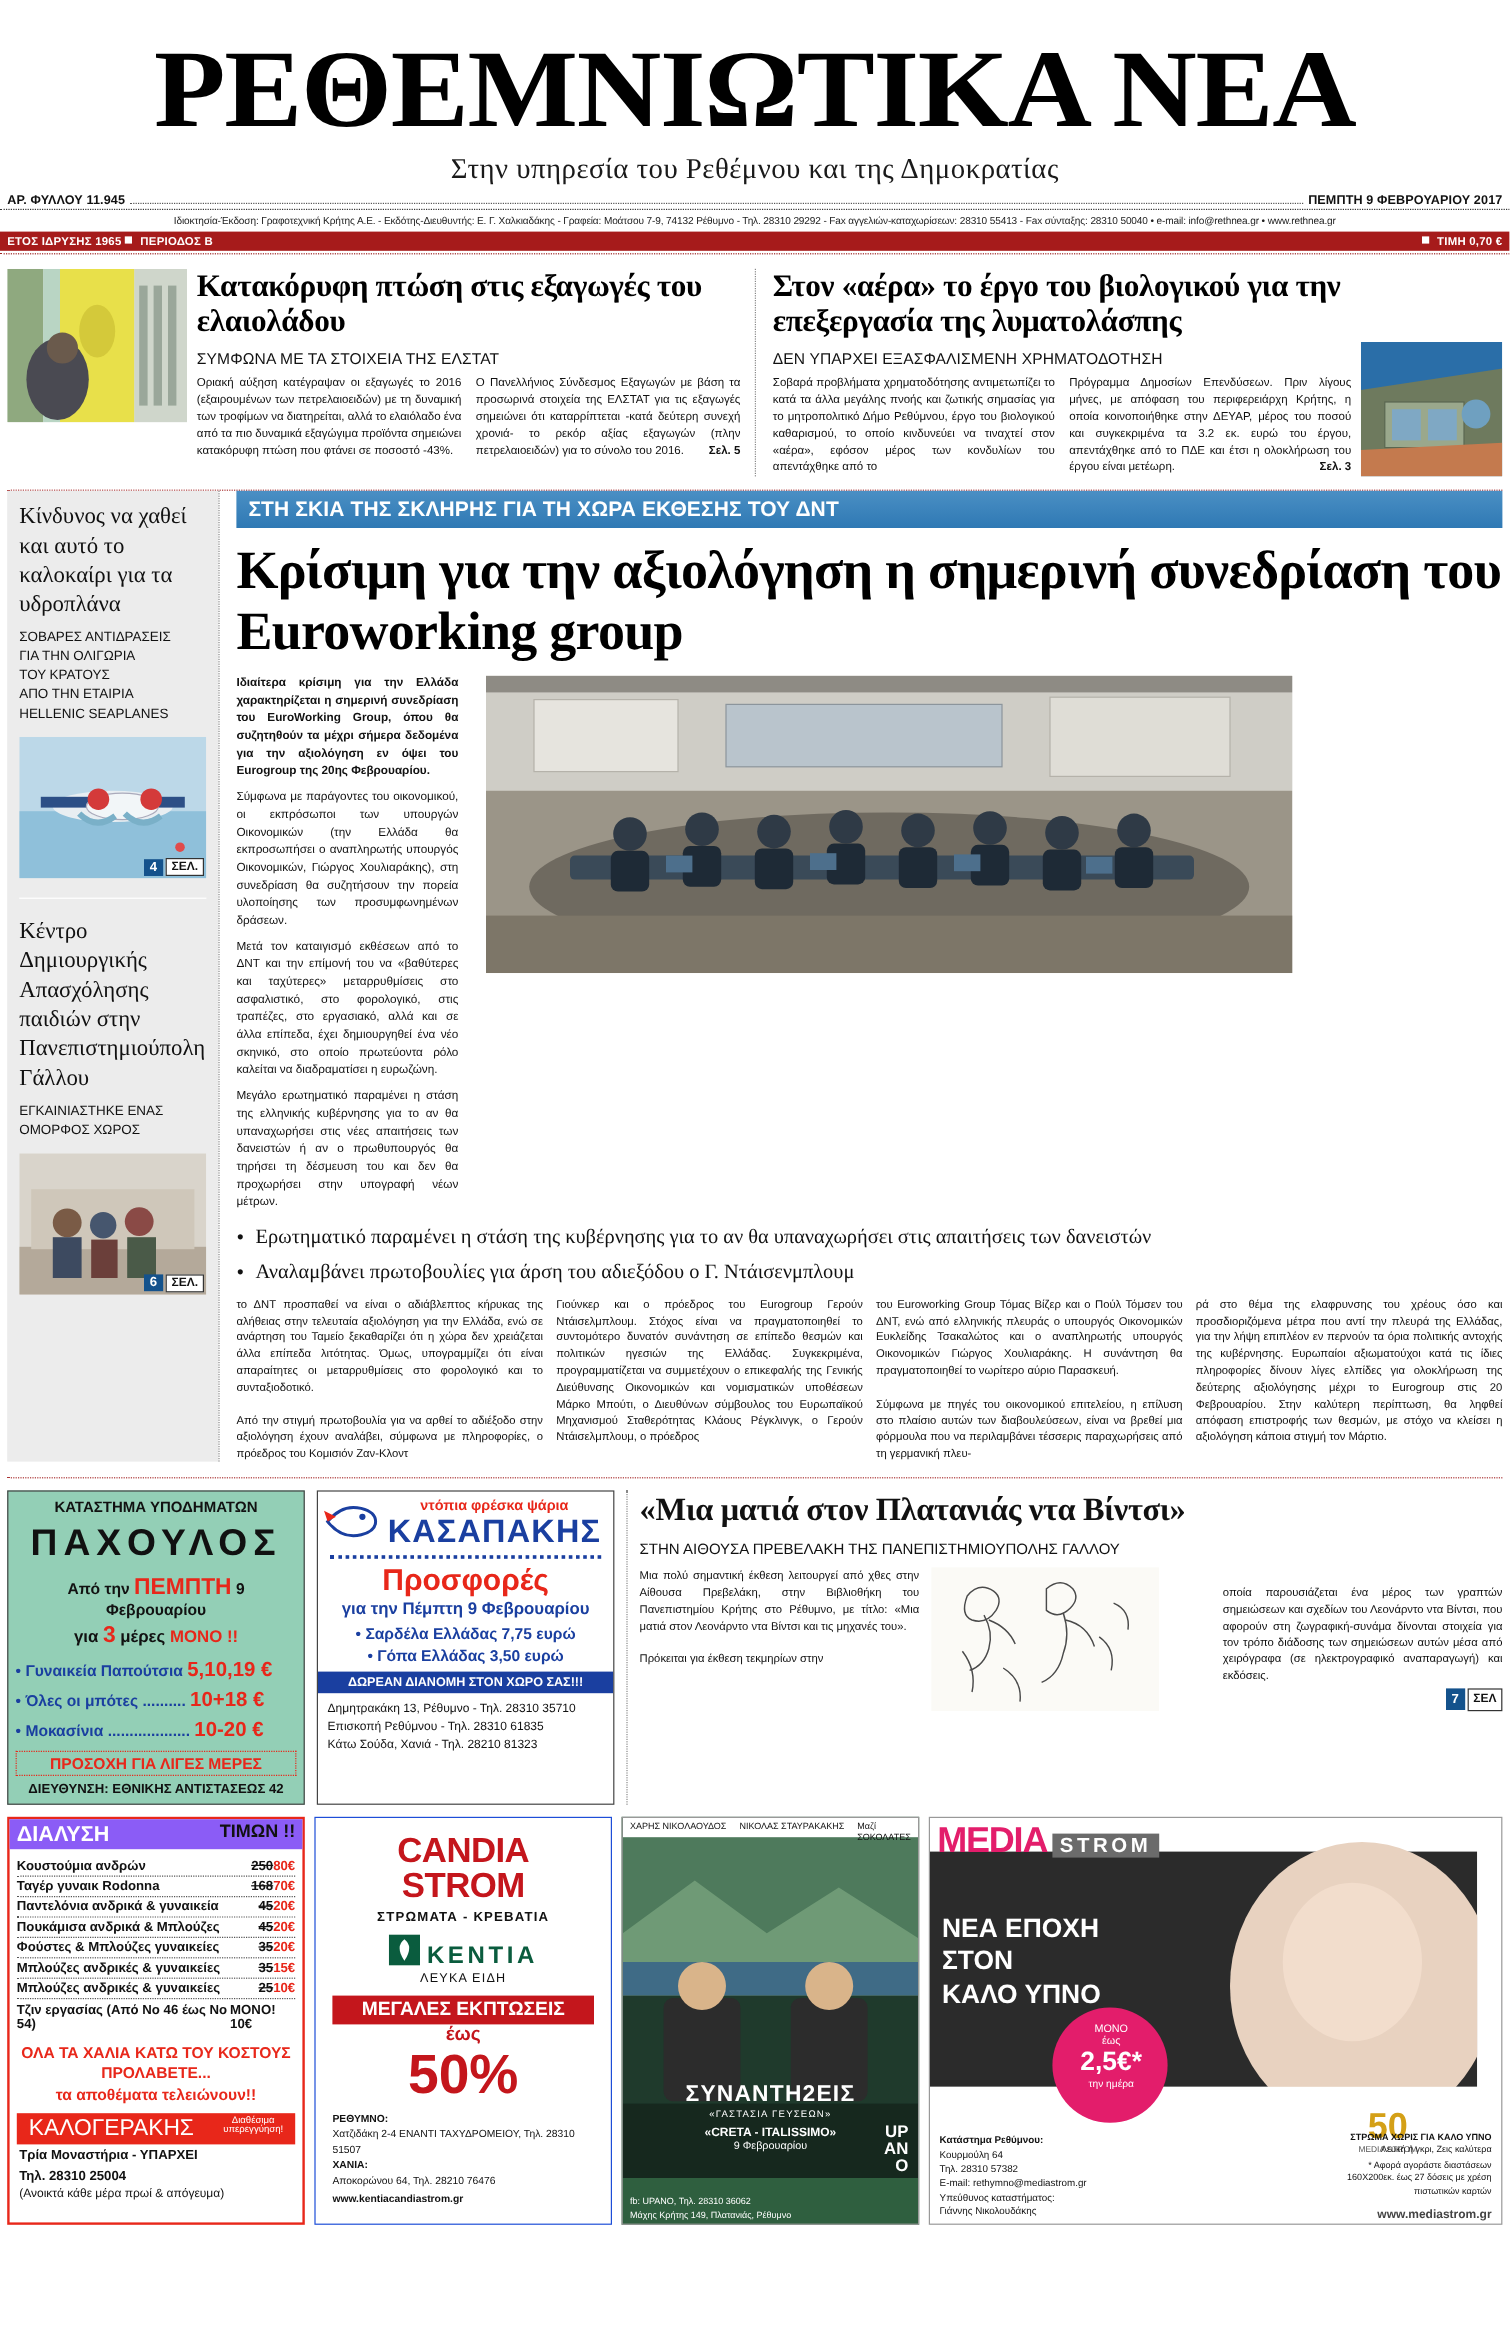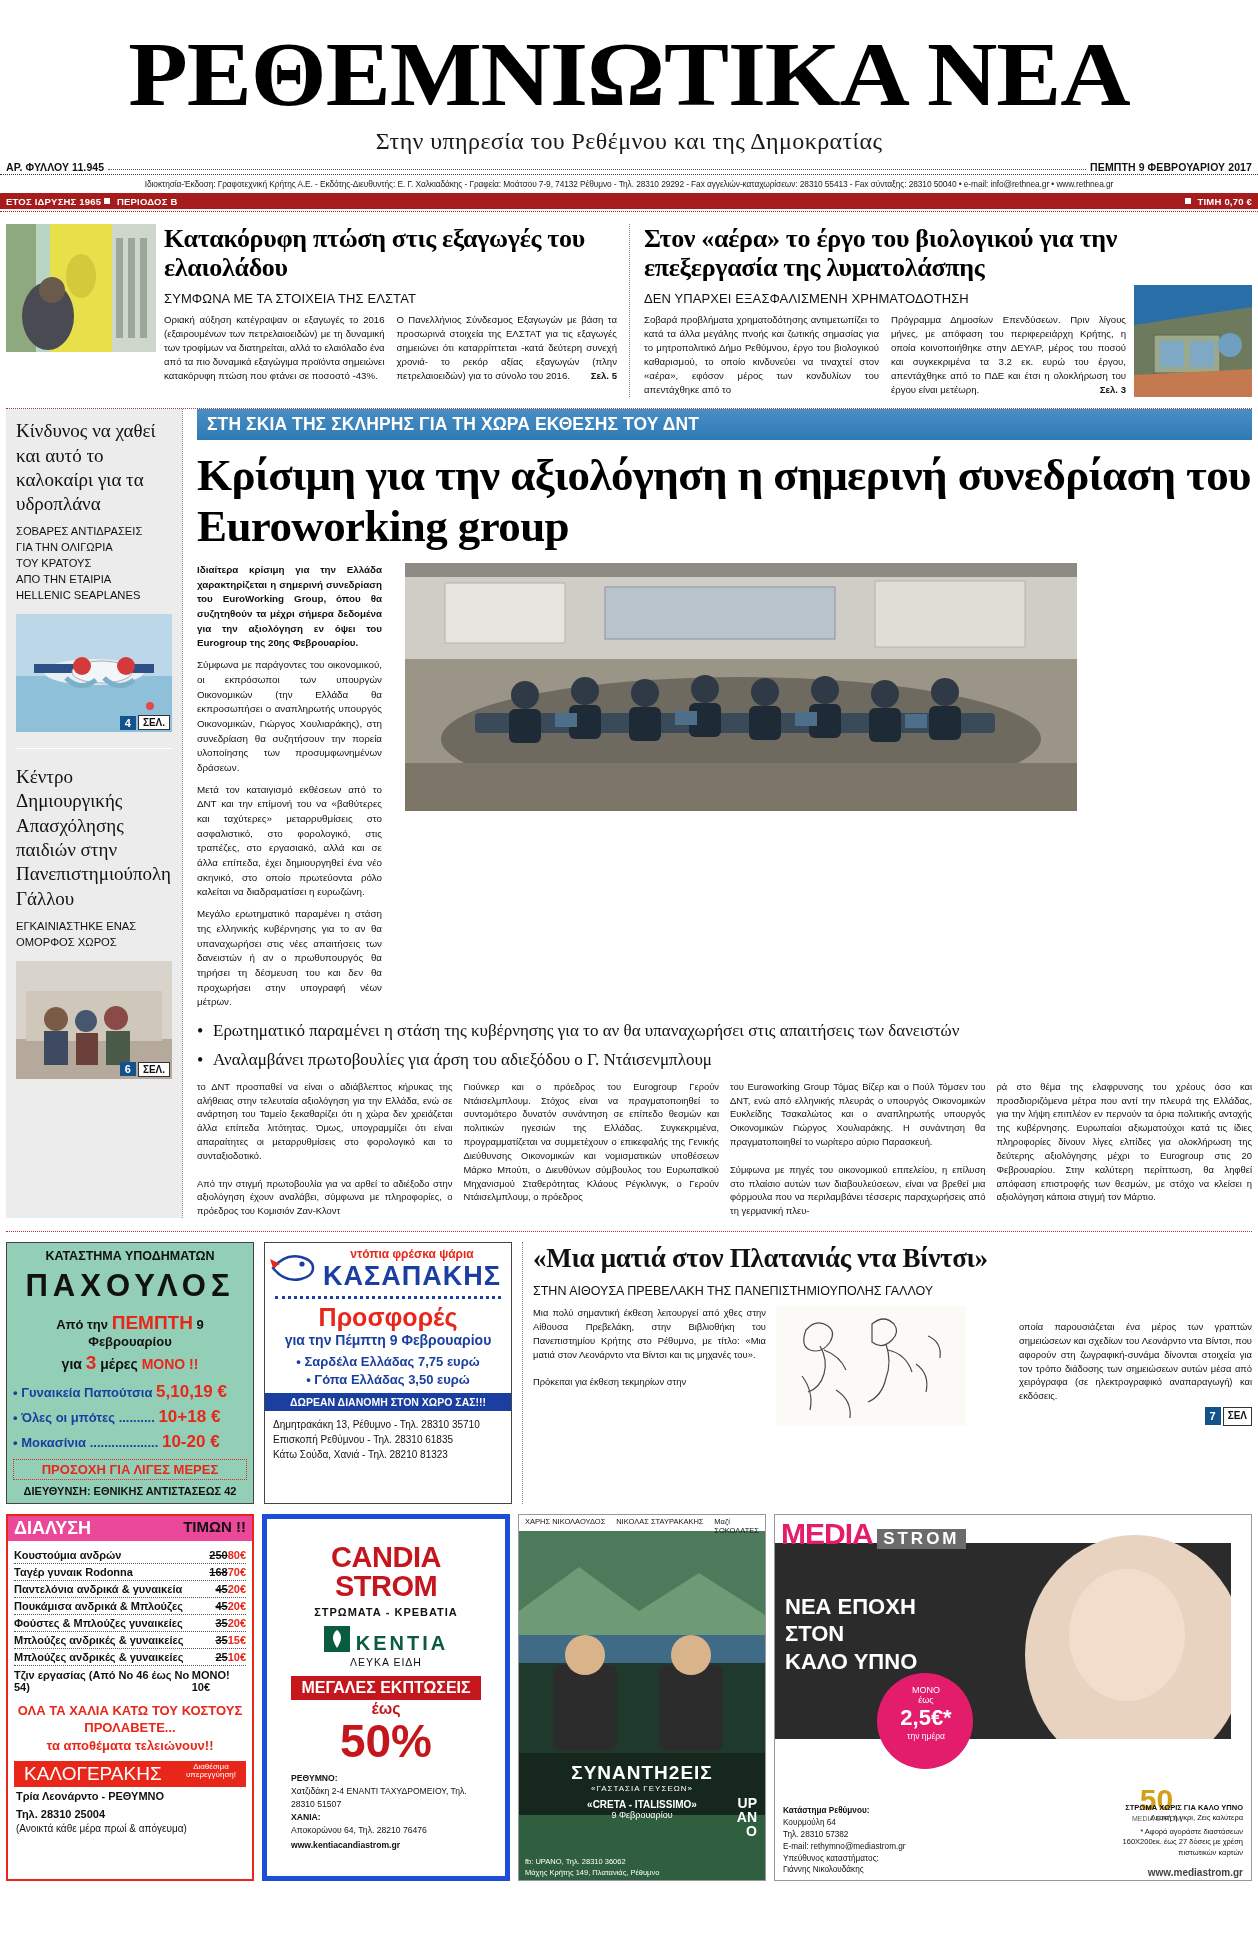--- a/index.html
+++ b/index.html
@@ -146,30 +146,30 @@
     line-height:1.2; letter-spacing:-.3px;
   }
   .ad3 .k { font-size: 12.5px; margin: 10px 0 8px; }
   .ad3 .cols { display:flex; gap:10px; font-size:9.4px; line-height:1.47; text-align:justify;}
   .ad3 .cols > div { flex:1; }
   .sketch { width: 190px; flex:0 0 190px; height:120px; }
 
   
   .adsrow2 { display:flex; padding: 10px 6px 0 6px; gap: 8px; }
   .b1 { width: 248px; flex:0 0 248px; border:2px solid #e8271a; background:#fff; padding:4px 6px;}
-  .b1 .hd { background:#ec4899; color:#fff; font-weight:700; font-size:18px; padding:2px 6px; margin:-4px -6px 6px -6px;}
+  .b1 .hd { background:#8b5cf6; color:#fff; font-weight:700; font-size:18px; padding:2px 6px; margin:-4px -6px 6px -6px;}
   .b1 .row { display:flex; justify-content:space-between; font-size:11px; font-weight:700; border-bottom:1px dotted #555; padding:2px 0;}
   .b1 .row .pr { color:#e8271a; }
   .b1 .row2 { display:flex; justify-content:space-between; font-size:11px; font-weight:700; padding:3px 0;}
   .b1 .slogan { text-align:center; font-weight:700; font-size:13px; color:#e8271a; line-height:1.35; margin-top:6px;}
   .b1 .shop { background:#e8271a; color:#fff; font-weight:400; font-size:19px; padding:2px 10px; margin-top:6px;}
   .b1 .tel { font-size:11px; font-weight:700; padding:3px 2px; }
   .b1 .tel2 { font-size:10px; padding:0 2px 2px; }
 
-  .b2 { width: 248px; flex:0 0 248px; border:5px solid #1d4ed8; background:#fff; padding:24px; text-align:center;}
+  .b2 { width: 248px; flex:0 0 248px; border:1px solid #1d4ed8; background:#fff; padding:14px; text-align:center;}
   .b2 .c1 { color:#c4161c; font-weight:700; font-size:29px; line-height:1.0; letter-spacing:-.5px;}
   .b2 .c2 { font-size:11px; font-weight:700; letter-spacing:1px; margin-top:5px; }
   .b2 .kentia { color:#0a5c3e; font-weight:700; font-size:20px; letter-spacing:3px; margin-top:6px;}
   .b2 .kentia2 { font-size:10.5px; letter-spacing:1px; }
   .b2 .disc { background:#c4161c; color:#fff; font-weight:700; font-size:16px; padding:3px; margin-top:8px;}
   .b2 .pct { color:#c4161c; font-weight:700; font-size:46px; line-height:1.0;}
   .b2 .eos { color:#c4161c; font-weight:700; font-size:16px; }
   .b2 .addr { font-size:8.6px; text-align:left; line-height:1.5; margin-top:8px;}
 
   .b3 { width: 248px; flex:0 0 248px; border:1px solid #999; overflow:hidden; position:relative; background:#2f5f3f;}
@@ -522,21 +522,21 @@
       <div class="slogan">
         <div>ΟΛΑ ΤΑ ΧΑΛΙΑ ΚΑΤΩ ΤΟΥ ΚΟΣΤΟΥΣ</div>
         <div>ΠΡΟΛΑΒΕΤΕ...</div>
         <div>τα αποθέματα τελειώνουν!!</div>
       </div>
       <div class="shop">
         <span>ΚΑΛΟΓΕΡΑΚΗΣ</span>
         <span style="float:right;font-size:8px;white-space:pre-line;text-align:center;line-height:1.1;">Διαθέσιμα
 υπερεγγύηση!</span>
       </div>
-      <div class="tel">Τρία Λεονάρντο - ΡΕΘΥΜΝΟ</div>
+      <div class="tel">Τρία Μοναστήρια - ΥΠΑΡΧΕΙ</div>
       <div class="tel">Τηλ. 28310 25004</div>
       <div class="tel2">(Ανοικτά κάθε μέρα πρωί &amp; απόγευμα)</div>
     </div>
 
     <div class="b2">
       <div class="c1">CANDIA</div>
       <div class="c1">STROM</div>
       <div class="c2">ΣΤΡΩΜΑΤΑ - ΚΡΕΒΑΤΙΑ</div>
       <div style="margin-top:8px;display:flex;align-items:center;justify-content:center;gap:6px;">
         <span>

